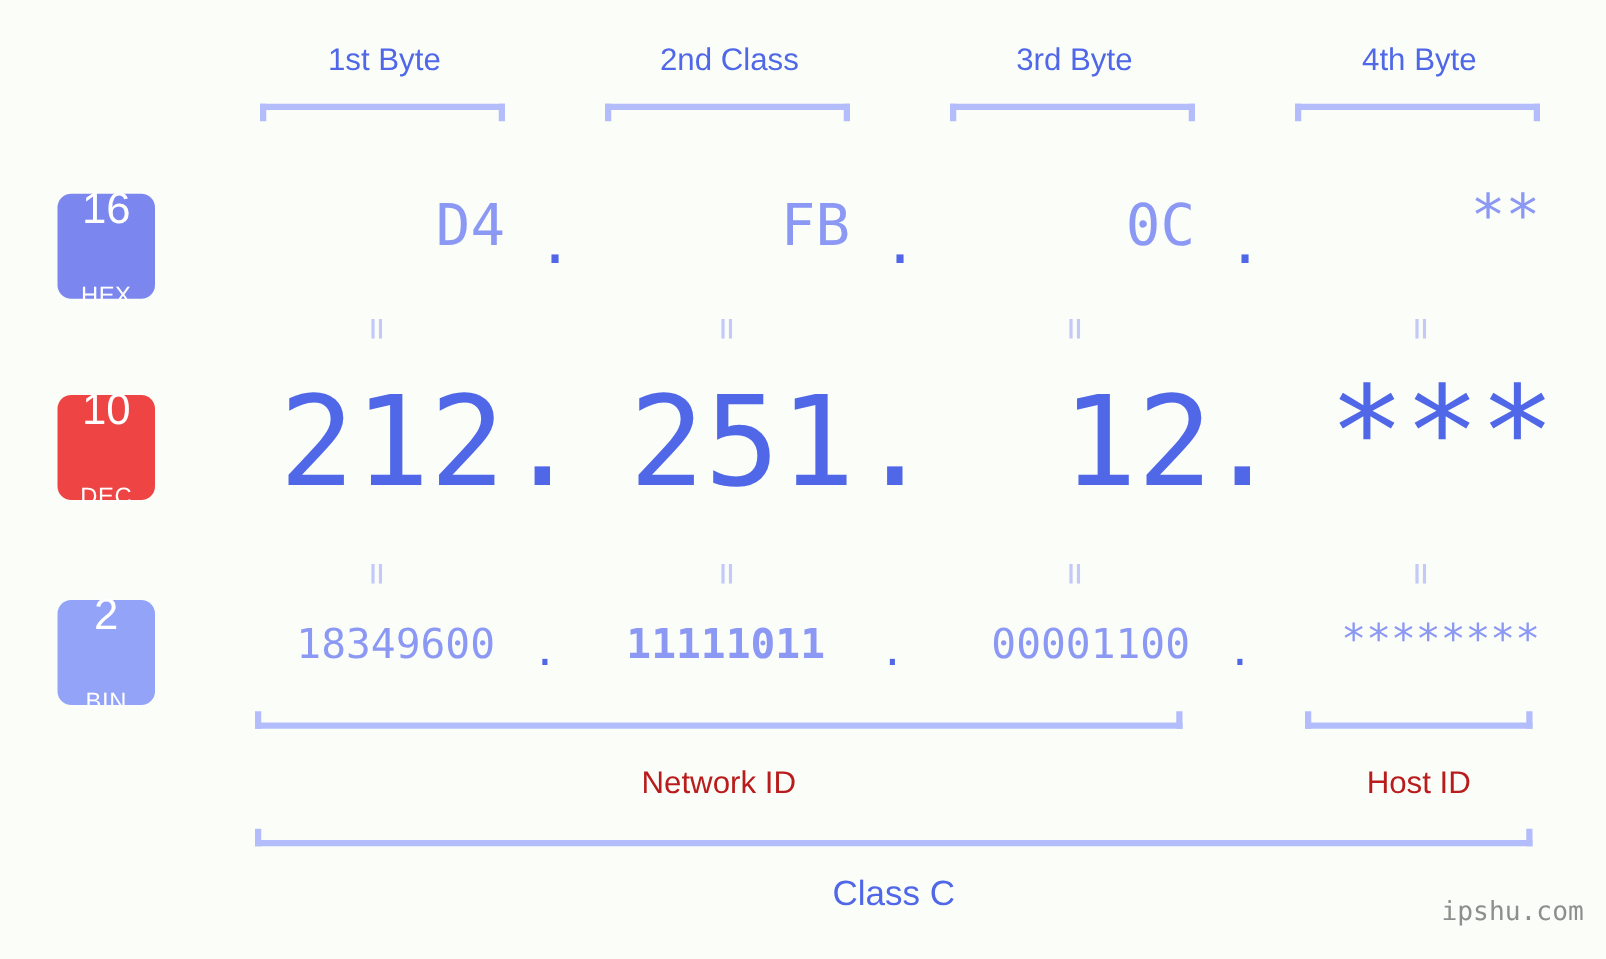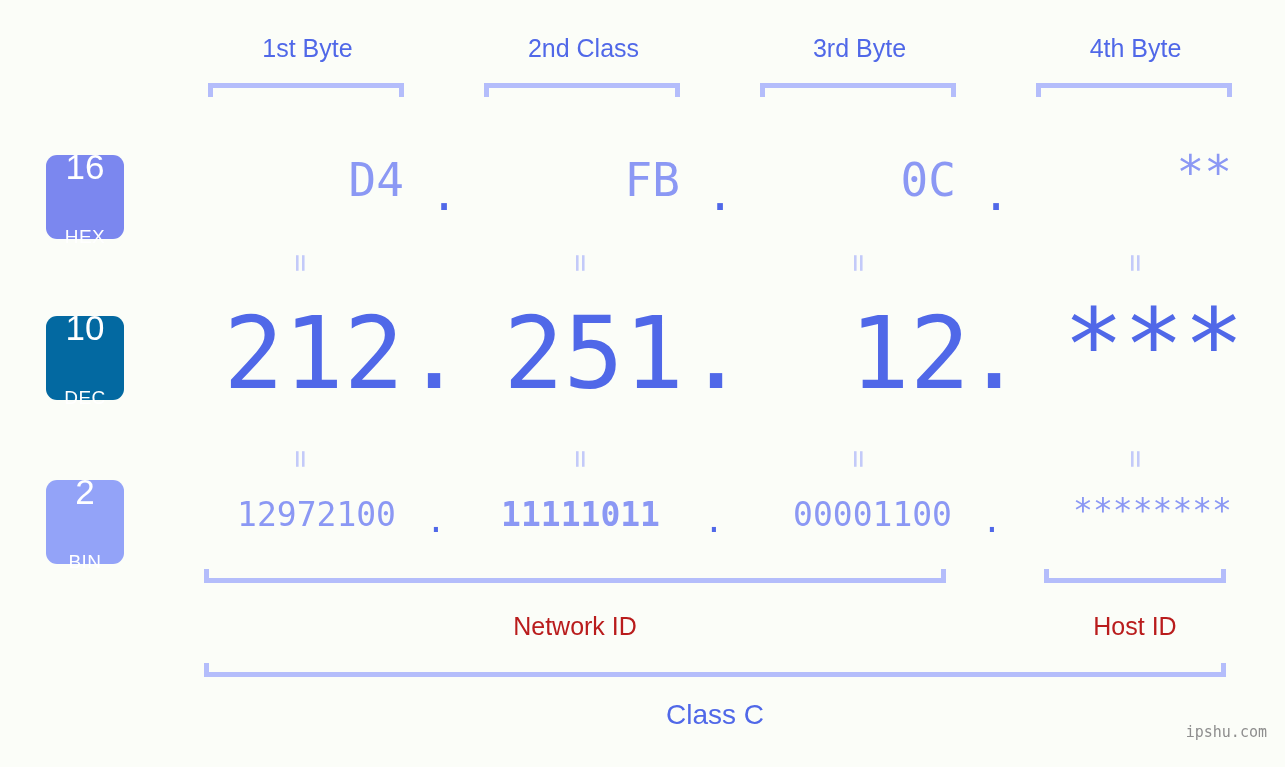--- a/index.html
+++ b/index.html
@@ -53,21 +53,21 @@
     display:flex;
     flex-direction:column;
     align-items:center;
     justify-content:center;
     line-height:1;
     gap:42px;
   }
   .badge .num{font-size:35px;font-weight:400;margin-bottom:1px;}
   .badge .abbr{font-size:19px;font-weight:400;letter-spacing:0.5px;}
   #badge-hex{top:155px;background:#7b87ef;}
-  #badge-dec{top:316px;background:#0369a1;}
+  #badge-dec{top:316px;background:#ef4444;}
   #badge-bin{top:480px;background:#93a3f8;}
 
   
   .row{position:absolute;left:0;width:1285px;}
 
   .hexrow{
     top:153px;height:70px;
     font-family:"DejaVu Sans Mono", monospace;
     font-size:46px;
     color:#8b98f4;
@@ -125,21 +125,21 @@
     color:#5068e8;
     white-space:nowrap;
   }
 
   
   #watermark{
     position:absolute;
     right:18px;
     bottom:26px;
     font-family:"DejaVu Sans Mono", monospace;
-    font-size:15px;
+    font-size:21px;
     color:#8e8e8e;
     letter-spacing:0px;
   }
 </style>
 </head>
 <body>
 
 <div id="stage">
 
   <div class="byte-label" style="left:210px;width:195px;">1st Byte</div>
@@ -189,21 +189,21 @@
     <div class="dot" style="left:954px;width:80px;">.</div>
     <div class="cell star" style="left:1030px;width:214px;top:-8px;">***</div>
   </div>
 
   <div class="eq" style="left:281px;top:443px;">=</div>
   <div class="eq" style="left:561px;top:443px;">=</div>
   <div class="eq" style="left:839px;top:443px;">=</div>
   <div class="eq" style="left:1116px;top:443px;">=</div>
 
   <div class="row binrow">
-    <div class="cell" style="left:200px;width:196px;">12972100</div>
+    <div class="cell" style="left:200px;width:196px;">18349600</div>
     <div class="dot" style="left:396px;width:80px;top:6px;">.</div>
     <div class="cell" style="left:464px;width:196px;font-weight:bold;">11111011</div>
     <div class="dot" style="left:674px;width:80px;top:6px;">.</div>
     <div class="cell" style="left:756px;width:196px;">00001100</div>
     <div class="dot" style="left:952px;width:80px;top:6px;">.</div>
     <div class="cell star" style="left:1036px;width:196px;top:-4px;">********</div>
   </div>
 
   <div class="bracket-up" style="left:204px;top:569px;width:742px;"></div>
   <div class="bracket-up" style="left:1044px;top:569px;width:182px;"></div>

